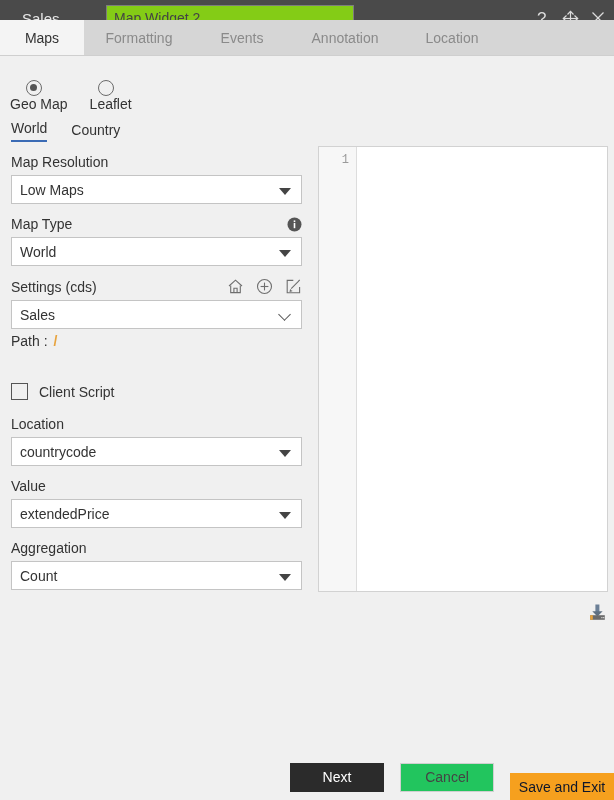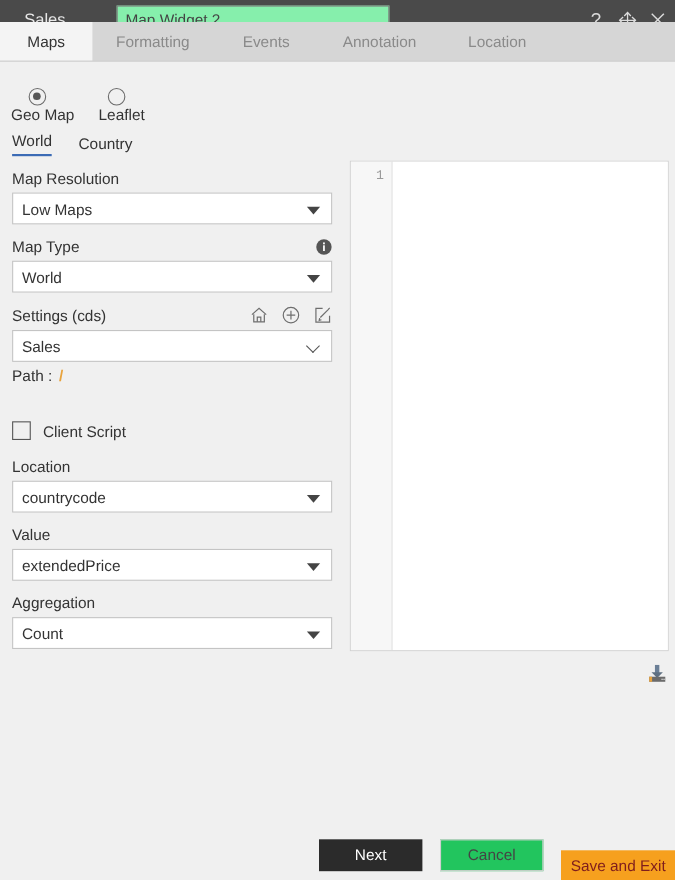--- a/index.html
+++ b/index.html
@@ -14,21 +14,21 @@
   
   .titlebar{
     position:absolute;left:0;top:0;width:614px;height:36px;
     background:#4a4a4a;display:flex;align-items:center;
   }
   .title-label{
     color:#e8e8e8;font-size:15px;margin-left:22px;width:84px;
   }
   .name-input{
     width:248px;height:26px;box-sizing:border-box;
-    border:1px solid #7d7d7d;background:#86efac;color:#444;
+    border:1px solid #7d7d7d;background:#84cc16;color:#444;
     font-family:inherit;font-size:14px;padding:0 7px;outline:none;
     border-radius:0;
   }
   .tb-icons{position:absolute;right:8px;top:0;height:36px;display:flex;align-items:center;gap:11px;}
   .tb-ico{color:#dcdcdc;cursor:pointer;display:block;line-height:0;}
   .tb-ico svg{display:block;}
 
   
   .tabbar{
     position:absolute;left:0;top:20px;width:614px;height:36px;
@@ -108,21 +108,21 @@
   .code{flex:1;background:#fff;}
   .dl-ico{position:absolute;left:588px;top:603px;cursor:pointer;line-height:0;}
 
   
   .footer{position:absolute;left:0;top:754px;width:614px;height:46px;display:flex;align-items:center;justify-content:flex-end;gap:16px;}
   .btn{height:29px;min-width:94px;box-sizing:border-box;font-size:14px;
        display:flex;align-items:center;justify-content:center;cursor:pointer;border:none;
        font-family:inherit;border-radius:0;}
   .btn.next{background:#2b2b2b;color:#fff;}
   .btn.cancel{background:#22c55e;color:#444;border:1px solid #d0d0d0;}
-  .btn.save{background:#f6a01e;color:#7f1d1d;min-width:104px;margin-top:20px;}
+  .btn.save{background:#f6a01e;color:#0f172a;min-width:104px;margin-top:20px;}
 </style>
 </head>
 <body>
 
 <div class="app">
 
   <div class="titlebar">
     <div class="title-label">Sales</div>
     <input class="name-input" type="text" value="Map Widget 2" style="">
     <div class="tb-icons">

